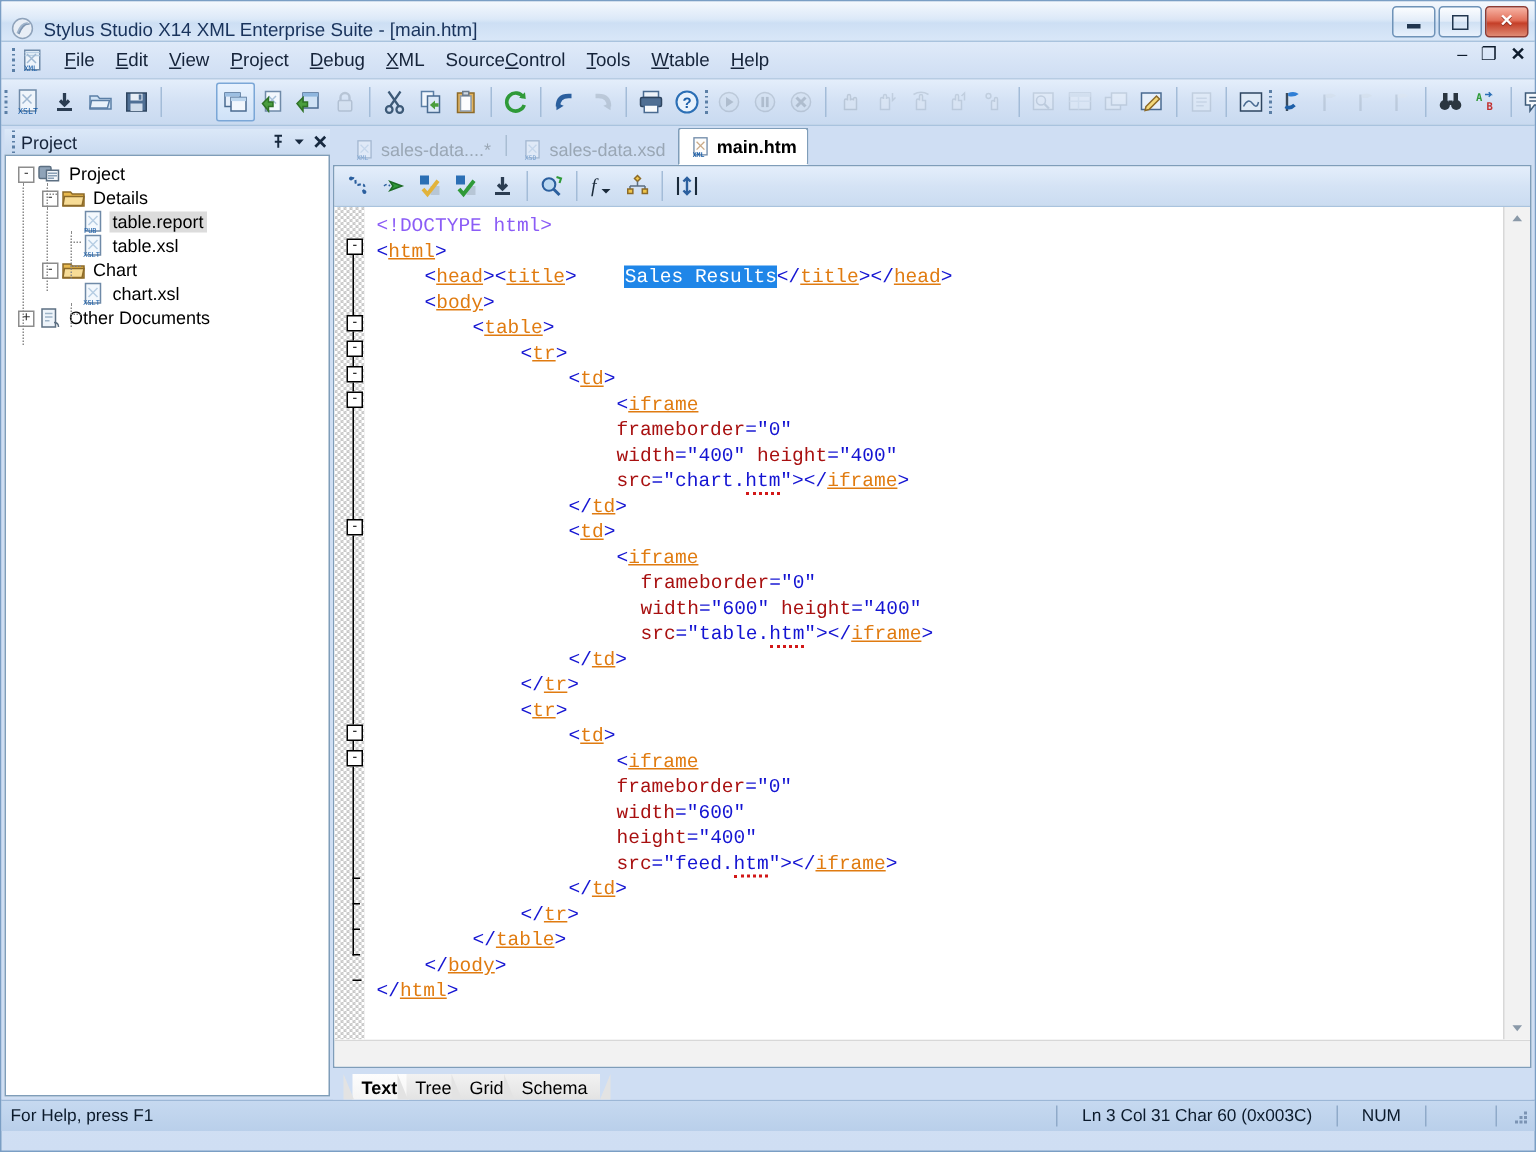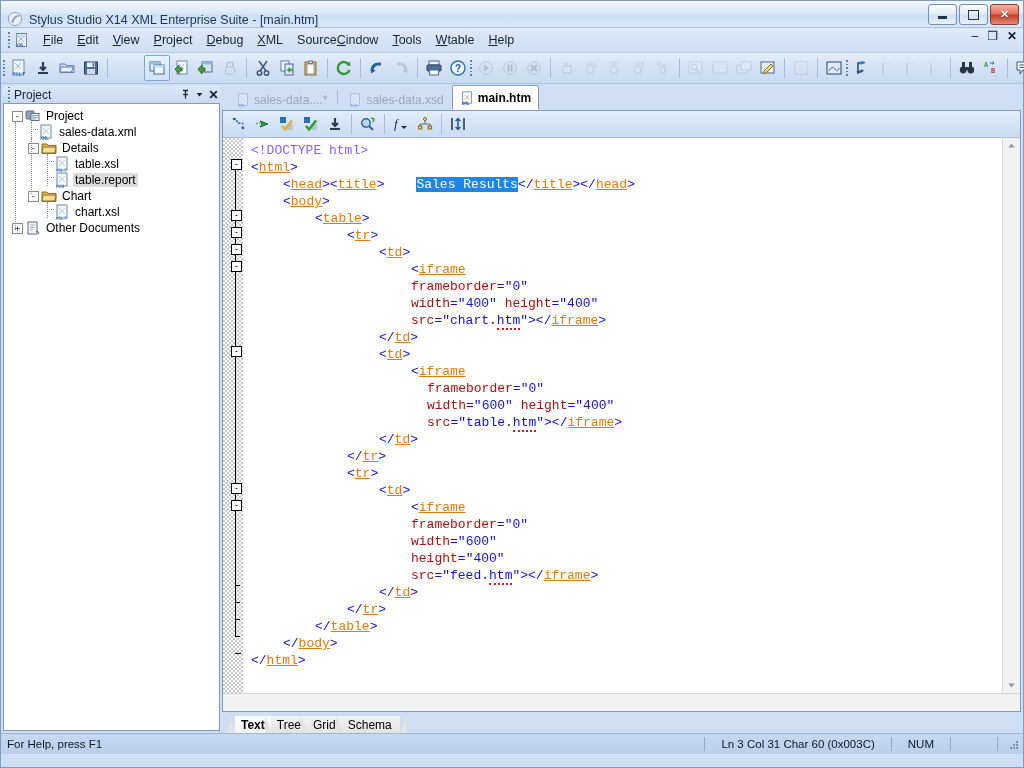--- a/index.html
+++ b/index.html
@@ -179,21 +179,21 @@
         <path d="M4 4 l6 6 M10 4 l-6 6" stroke="#9fb8d2" stroke-width="1"></path>
         <text x="2" y="15" font-size="5" fill="#1a5ea8" font-family="monospace">XML</text>
       </svg>
     </span>
     <div class="mitem"><u>F</u><span>ile</span></div>
     <div class="mitem"><u>E</u><span>dit</span></div>
     <div class="mitem"><u>V</u><span>iew</span></div>
     <div class="mitem"><u>P</u><span>roject</span></div>
     <div class="mitem"><u>D</u><span>ebug</span></div>
     <div class="mitem"><u>X</u><span>ML</span></div>
-    <div class="mitem"><span>Source</span><u>C</u><span>indow</span></div>
+    <div class="mitem"><span>Source</span><u>C</u><span>ontrol</span></div>
     <div class="mitem"><u>T</u><span>ools</span></div>
     <div class="mitem"><u>W</u><span>table</span></div>
     <div class="mitem"><u>H</u><span>elp</span></div>
     <div class="mbtns">
       <span>–</span>
       <span>❐</span>
       <span style="font-weight:bold">✕</span>
     </div>
   </div>
 
@@ -540,62 +540,52 @@
           <span class="ticon">
             <svg width="16" height="16" viewBox="0 0 16 16">
                 <rect x="1" y="3" width="8" height="8" rx="1" fill="#8fa3b8" stroke="#5c6f82"></rect>
                 <rect x="6" y="5.5" width="8" height="7" fill="#f1f5f9" stroke="#5c6f82"></rect>
                 <path d="M7 7.5 h6 M7 9.2 h6 M7 10.9 h4" stroke="#8aa0b6"></path>
               </svg>
           </span>
           <span class="tlabel">Project</span>
         </div>
 
-        <div class="trow" style="padding-left:30px;">
-          <span class="ticon">
-            <svg width="16" height="16" viewBox="0 0 16 16">
-                <rect x="3" y="1" width="10" height="13" fill="#f3f8fd" stroke="#6f8aa8"></rect>
-                <path d="M5 4 l6 6 M11 4 l-6 6" stroke="#b7cde3"></path>
-                <text x="2" y="15.5" font-size="5" fill="#1a5ea8" font-family="monospace">XML</text>
-              </svg>
-          </span>
-          <span class="tlabel">sales-data.xml</span>
-        </div>
 
         <div class="trow" style="padding-left:22px;">
           <span class="tgl">-</span>
           <span class="ticon">
             <svg width="16" height="16" viewBox="0 0 16 16">
                 <path d="M1 4 h5 l1.2 1.4 H15 v8 H1 Z" fill="#e8b94e" stroke="#8c6a28"></path>
                 <path d="M2 7 h13 l-1.3 6 H1 Z" fill="#f7dc96" stroke="#8c6a28"></path>
               </svg>
           </span>
           <span class="tlabel">Details</span>
         </div>
 
         <div class="trow" style="padding-left:46px;">
           <span class="ticon">
             <svg width="16" height="16" viewBox="0 0 16 16">
                 <rect x="3" y="1" width="10" height="13" fill="#f3f8fd" stroke="#6f8aa8"></rect>
                 <path d="M5 4 l6 6 M11 4 l-6 6" stroke="#b7cde3"></path>
-                <text x="1.5" y="15.5" font-size="4.6" fill="#1a5ea8" font-family="monospace">XSLT</text>
-              </svg>
-          </span>
-          <span class="tlabel">table.xsl</span>
+                <text x="2" y="15.5" font-size="4.6" fill="#1a5ea8" font-family="monospace">PUB</text>
+              </svg>
+          </span>
+          <span class="tlabel selbg">table.report</span>
         </div>
 
         <div class="trow" style="padding-left:46px;">
           <span class="ticon">
             <svg width="16" height="16" viewBox="0 0 16 16">
                 <rect x="3" y="1" width="10" height="13" fill="#f3f8fd" stroke="#6f8aa8"></rect>
                 <path d="M5 4 l6 6 M11 4 l-6 6" stroke="#b7cde3"></path>
-                <text x="2" y="15.5" font-size="4.6" fill="#1a5ea8" font-family="monospace">PUB</text>
-              </svg>
-          </span>
-          <span class="tlabel selbg">table.report</span>
+                <text x="1.5" y="15.5" font-size="4.6" fill="#1a5ea8" font-family="monospace">XSLT</text>
+              </svg>
+          </span>
+          <span class="tlabel">table.xsl</span>
         </div>
 
         <div class="trow" style="padding-left:22px;">
           <span class="tgl">-</span>
           <span class="ticon">
             <svg width="16" height="16" viewBox="0 0 16 16">
                 <path d="M1 4 h5 l1.2 1.4 H15 v8 H1 Z" fill="#e8b94e" stroke="#8c6a28"></path>
                 <path d="M2 7 h13 l-1.3 6 H1 Z" fill="#f7dc96" stroke="#8c6a28"></path>
               </svg>
           </span>

